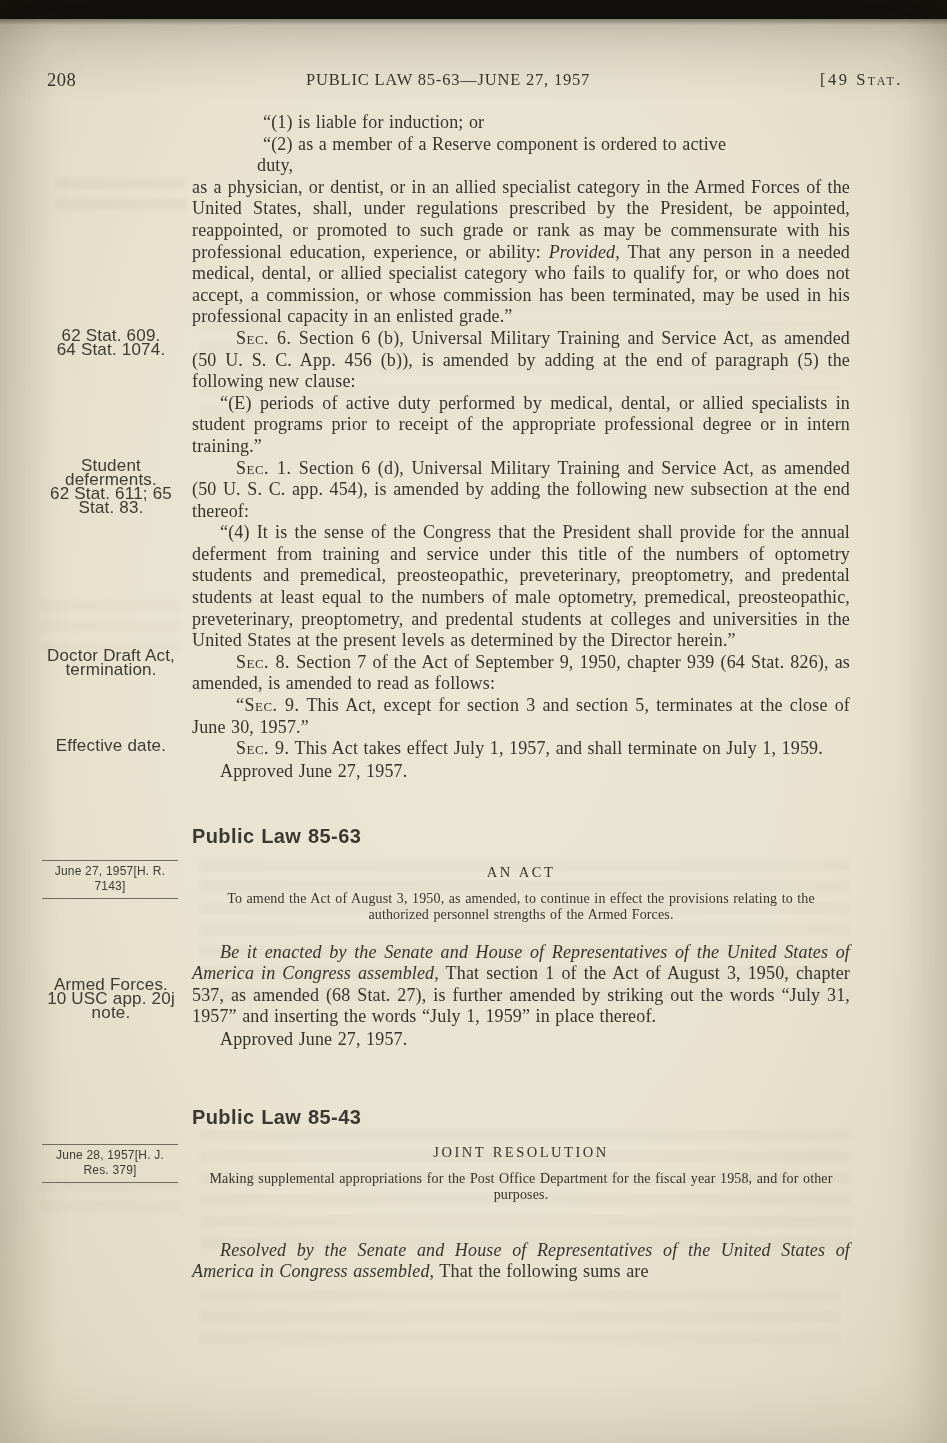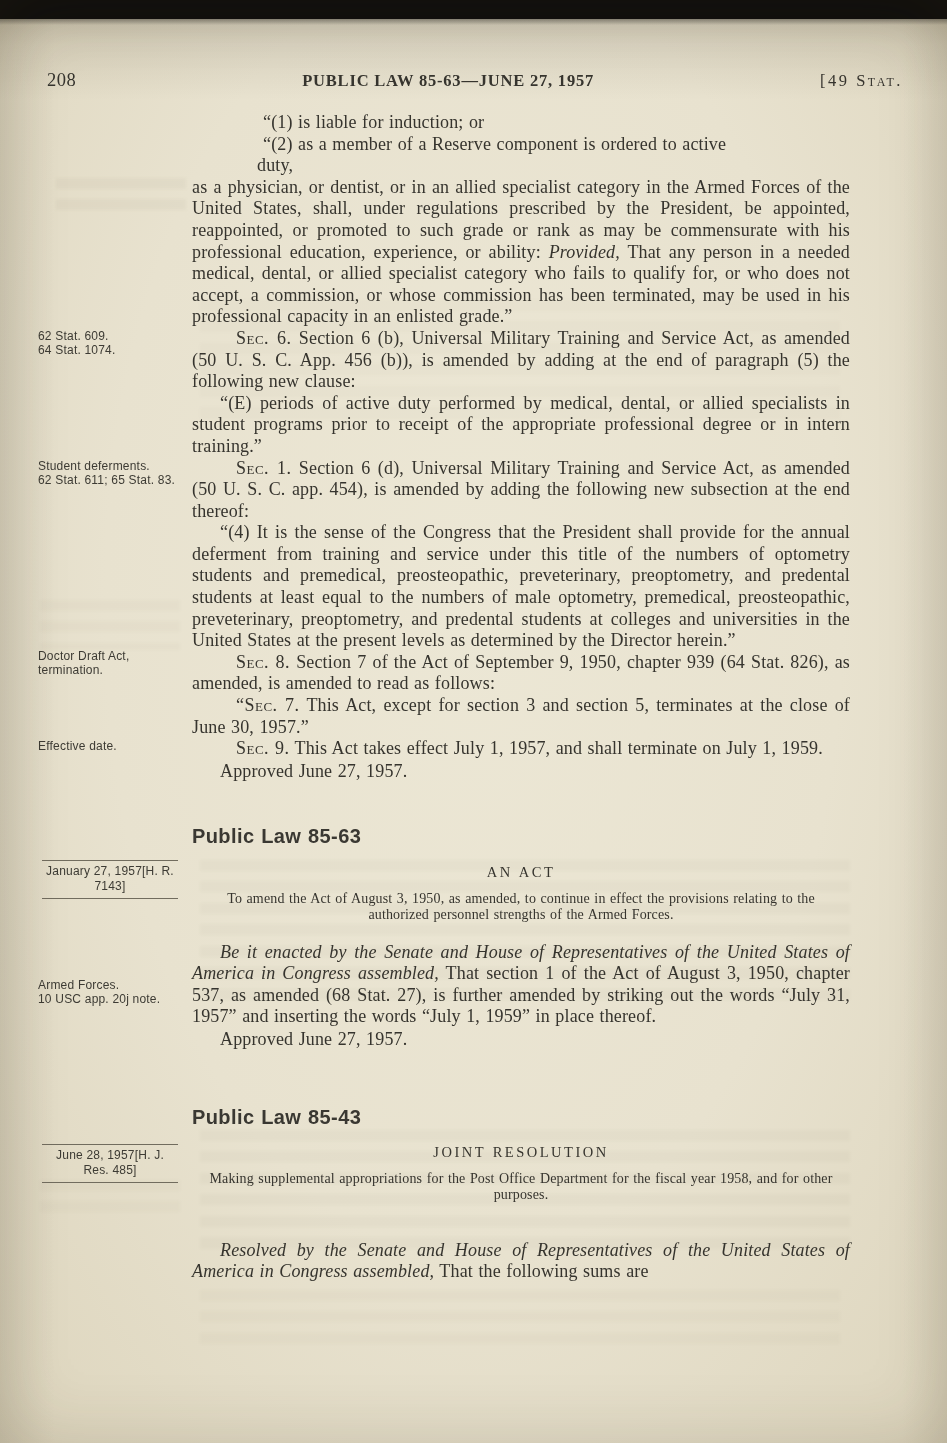--- a/index.html
+++ b/index.html
@@ -31,24 +31,24 @@
   .bleed.b1 { left:56px;  top:178px;  width:130px; height:42px; }
   .bleed.b2 { left:200px; top:300px;  width:640px; height:120px; opacity:.25; }
   .bleed.b3 { left:200px; top:860px;  width:650px; height:150px; opacity:.4; }
   .bleed.b4 { left:200px; top:1130px; width:650px; height:120px; opacity:.4; }
   .bleed.b5 { left:200px; top:1290px; width:640px; height:60px;  opacity:.35; }
   .bleed.b6 { left:40px;  top:600px;  width:140px; height:50px;  opacity:.35; }
   .bleed.b7 { left:40px;  top:1180px; width:140px; height:40px;  opacity:.35; }
 
   .running-header {
     position:absolute; top:70px; left:47px; right:44px;
-    display:flex; align-items:flex-end; font-size:17px;
+    display:flex; align-items:flex-start; font-size:17px;
   }
   .page-num { font-size:18.5px; letter-spacing:0.5px; }
-  .header-title { flex:1; text-align:center; font-weight:bold; font-size:16.5px; letter-spacing:0.8px; }
+  .header-title { flex:1; text-align:center; font-weight:normal; font-size:16.5px; letter-spacing:0.8px; }
   .volume-ref { font-variant:small-caps; font-size:16.5px; letter-spacing:2.5px; }
 
   .text-col {
     position:absolute; top:112px; left:192px; width:658px;
     font-size:18px; line-height:21.6px; text-align:justify;
     letter-spacing:0.15px; word-spacing:0.8px;
   }
   .row { position:relative; }
   p { margin:0; }
   .sc { font-variant:small-caps; letter-spacing:0.5px;margin-left:16px; }
@@ -72,22 +72,22 @@
   .act-desc {
     margin-top:7px; font-size:14px; line-height:16.5px; text-align:center;
     padding:0 14px; text-indent:0;
   }
   .enacting { margin-top:18px; }
   .resolved { margin-top:36px; }
 
   .mnote, .mcite {
     position:absolute; left:-154px; width:146px;
     font-family:"Liberation Sans","DejaVu Sans",sans-serif;
-    font-size:12px; line-height:14px; letter-spacing:0.2px;
-    text-align:left; text-indent:0; word-spacing:normal; color:#3d3b34;
+    font-size:17px; line-height:14px; letter-spacing:0.2px;
+    text-align:center; text-indent:0; word-spacing:normal; color:#3d3b34;
   }
   .mnote .sub { display:block; }
   .mcite {
     width:136px; left:-150px; text-align:center;
     padding:3px 0 4px;
     border-top:1px solid #716c5e; border-bottom:1px solid #716c5e;
     font-size:12px; line-height:15px;
   }
 </style>
 </head>
@@ -148,38 +148,38 @@
     <div class="row">
       <p class="indent-first">“(4) It is the sense of the Congress that the President shall provide for the annual deferment from training and service under this title of the numbers of optometry students and premedical, preosteopathic, preveterinary, preoptometry, and predental students at least equal to the numbers of male optometry, premedical, preosteopathic, preveterinary, preoptometry, and predental students at colleges and universities in the United States at the present levels as determined by the Director herein.”</p>
     </div>
 
     <div class="row">
       <span class="mnote" style="top:-3px">Doctor Draft Act, termination.</span>
       <p class="indent-first"><span class="sc">Sec. 8.</span><span> Section 7 of the Act of September 9, 1950, chapter 939 (64 Stat. 826), as amended, is amended to read as follows:</span></p>
     </div>
 
     <div class="row">
-      <p class="indent-first"><span class="sc">“Sec. 7.</span><span> This Act, except for section 3 and section 5, terminates at the close of June 30, 1957.”</span></p>
+      <p class="indent-first"><span class="sc">“Sec. 9.</span><span> This Act, except for section 3 and section 5, terminates at the close of June 30, 1957.”</span></p>
     </div>
 
     <div class="row">
       <span class="mnote" style="top:1px">Effective date.</span>
       <p class="indent-first"><span class="sc">Sec. 9.</span><span> This Act takes effect July 1, 1957, and shall terminate on July 1, 1959.</span></p>
     </div>
 
     <div class="row">
       <p class="approved-line">Approved June 27, 1957.</p>
     </div>
 
     <div class="row">
       <p class="law-heading heading-63">Public Law 85-63</p>
     </div>
 
     <div class="row">
-      <span class="mcite" style="top:-2px"><span class="sub">January 27, 1957</span><span class="sub">[H. R. 7143]</span></span>
+      <span class="mcite" style="top:-2px"><span class="sub">June 27, 1957</span><span class="sub">[H. R. 7143]</span></span>
       <p class="act-label">AN ACT</p>
       <p class="act-desc">To amend the Act of August 3, 1950, as amended, to continue in effect the provisions relating to the authorized personnel strengths of the Armed Forces.</p>
     </div>
 
     <div class="row">
       <span class="mnote" style="top:36px">
           <span class="sub">Armed Forces.</span>
           <span class="sub">10 USC app. 20j note.</span>
         </span>
       <p class="indent-first enacting"><span class="it">Be it enacted by the Senate and House of Representatives of the United States of America in Congress assembled,</span><span> That section 1 of the Act of August 3, 1950, chapter 537, as amended (68 Stat. 27), is further amended by striking out the words “July 31, 1957” and inserting the words “July 1, 1959” in place thereof.</span></p>
@@ -187,21 +187,21 @@
 
     <div class="row">
       <p class="approved-line">Approved June 27, 1957.</p>
     </div>
 
     <div class="row">
       <p class="law-heading heading-64">Public Law 85-43</p>
     </div>
 
     <div class="row">
-      <span class="mcite" style="top:2px"><span class="sub">June 28, 1957</span><span class="sub">[H. J. Res. 485]</span></span>
+      <span class="mcite" style="top:2px"><span class="sub">June 28, 1957</span><span class="sub">[H. J. Res. 379]</span></span>
       <p class="act-label">JOINT RESOLUTION</p>
       <p class="act-desc">Making supplemental appropriations for the Post Office Department for the fiscal year 1958, and for other purposes.</p>
     </div>
 
     <div class="row">
       <p class="indent-first resolved"><span class="it">Resolved by the Senate and House of Representatives of the United States of America in Congress assembled,</span><span> That the following sums are</span></p>
     </div>
 
   </main>
 </div>

